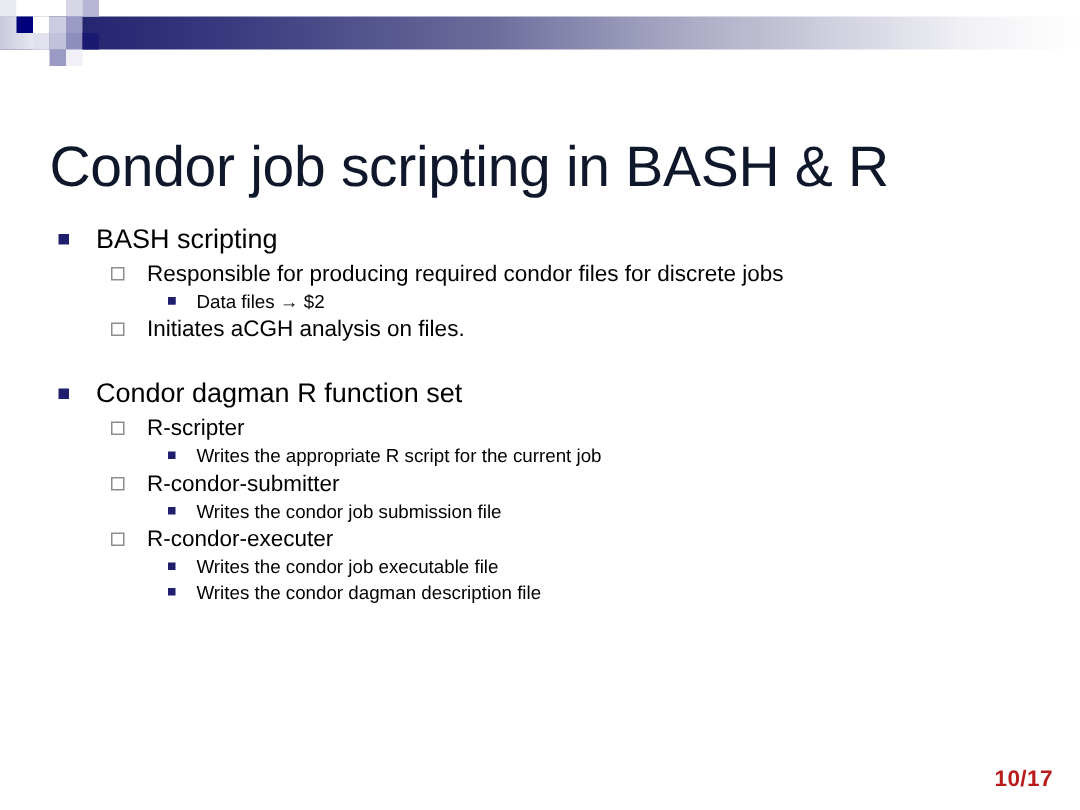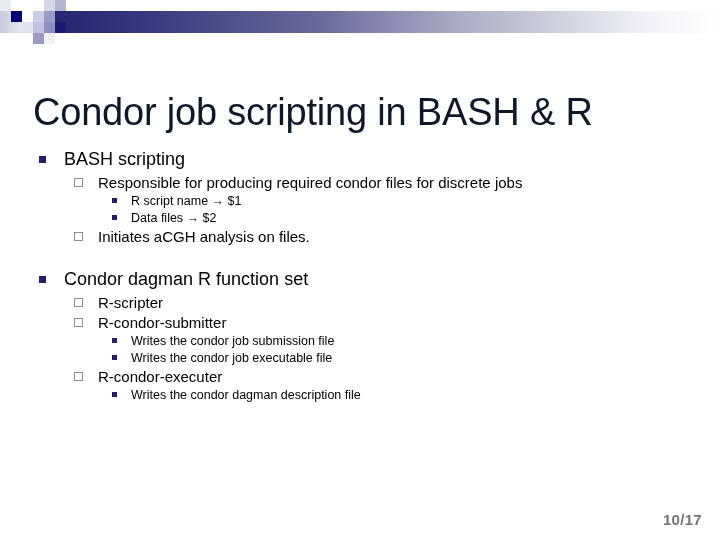--- a/index.html
+++ b/index.html
@@ -151,21 +151,21 @@
     height: 21px;
   }
 
   
   #page-number {
     position: absolute;
     right: 18px;
     bottom: 12px;
     font-size: 15px;
     font-weight: bold;
-    color: #737373;
+    color: #b91c1c;
     letter-spacing: 0.3px;
   }
 </style>
 </head>
 <body>
 
 <div id="slide-header">
   <div class="header-bar"></div>
   <div class="mosaic">
     <div class="fade"></div>
@@ -196,21 +196,20 @@
   </div>
 
   <div class="li lvl2">
     <span class="bullet"></span>
     <span class="txt">Responsible for producing required condor files for discrete jobs</span>
   </div>
 
 
   <div class="li lvl3">
     <span class="bullet"></span>
-    <span class="txt">R script name → $1</span>
   </div>
 
   <div class="li lvl3">
     <span class="bullet"></span>
     <span class="txt">Data files → $2</span>
   </div>
 
   <div class="li lvl2">
     <span class="bullet"></span>
     <span class="txt">Initiates aCGH analysis on files.</span>
@@ -221,41 +220,45 @@
   <div class="li lvl1">
     <span class="bullet"></span>
     <span class="txt">Condor dagman R function set</span>
   </div>
 
   <div class="li lvl2">
     <span class="bullet"></span>
     <span class="txt">R-scripter</span>
   </div>
 
+  <div class="li lvl3">
+    <span class="bullet"></span>
+    <span class="txt">Writes the appropriate R script for the current job</span>
+  </div>
 
   <div class="li lvl2">
     <span class="bullet"></span>
     <span class="txt">R-condor-submitter</span>
   </div>
 
   <div class="li lvl3">
     <span class="bullet"></span>
     <span class="txt">Writes the condor job submission file</span>
   </div>
 
+  <div class="li lvl2">
+    <span class="bullet"></span>
+    <span class="txt">R-condor-executer</span>
+  </div>
+
   <div class="li lvl3">
     <span class="bullet"></span>
     <span class="txt">Writes the condor job executable file</span>
   </div>
 
-  <div class="li lvl2">
-    <span class="bullet"></span>
-    <span class="txt">R-condor-executer</span>
-  </div>
-
 
   <div class="li lvl3">
     <span class="bullet"></span>
     <span class="txt">Writes the condor dagman description file</span>
   </div>
 
 </div>
 
 <div id="page-number">10/17</div>
 

